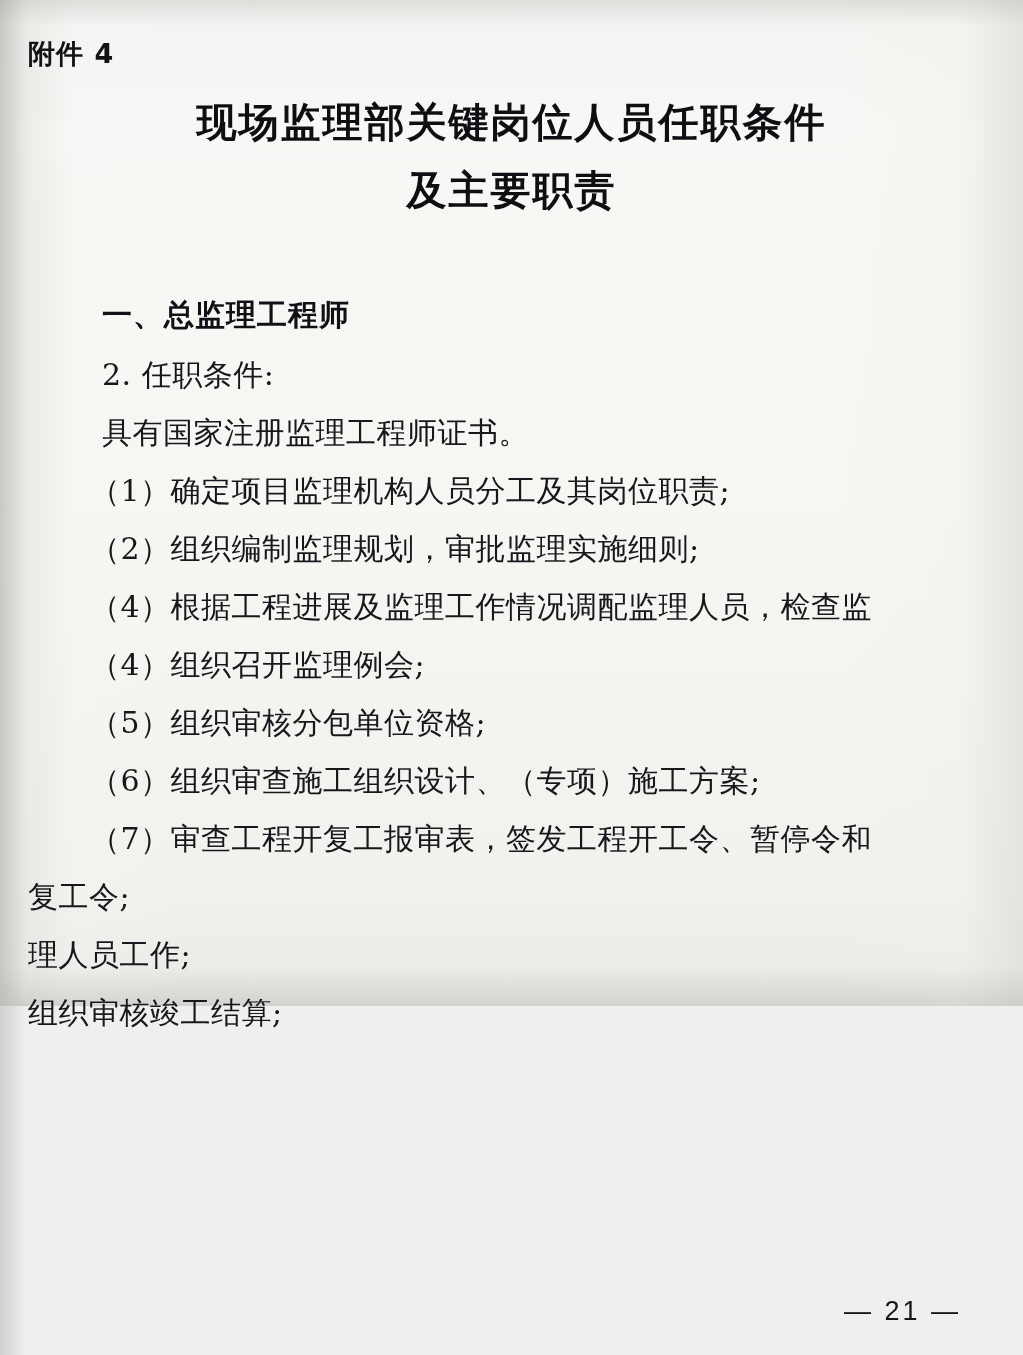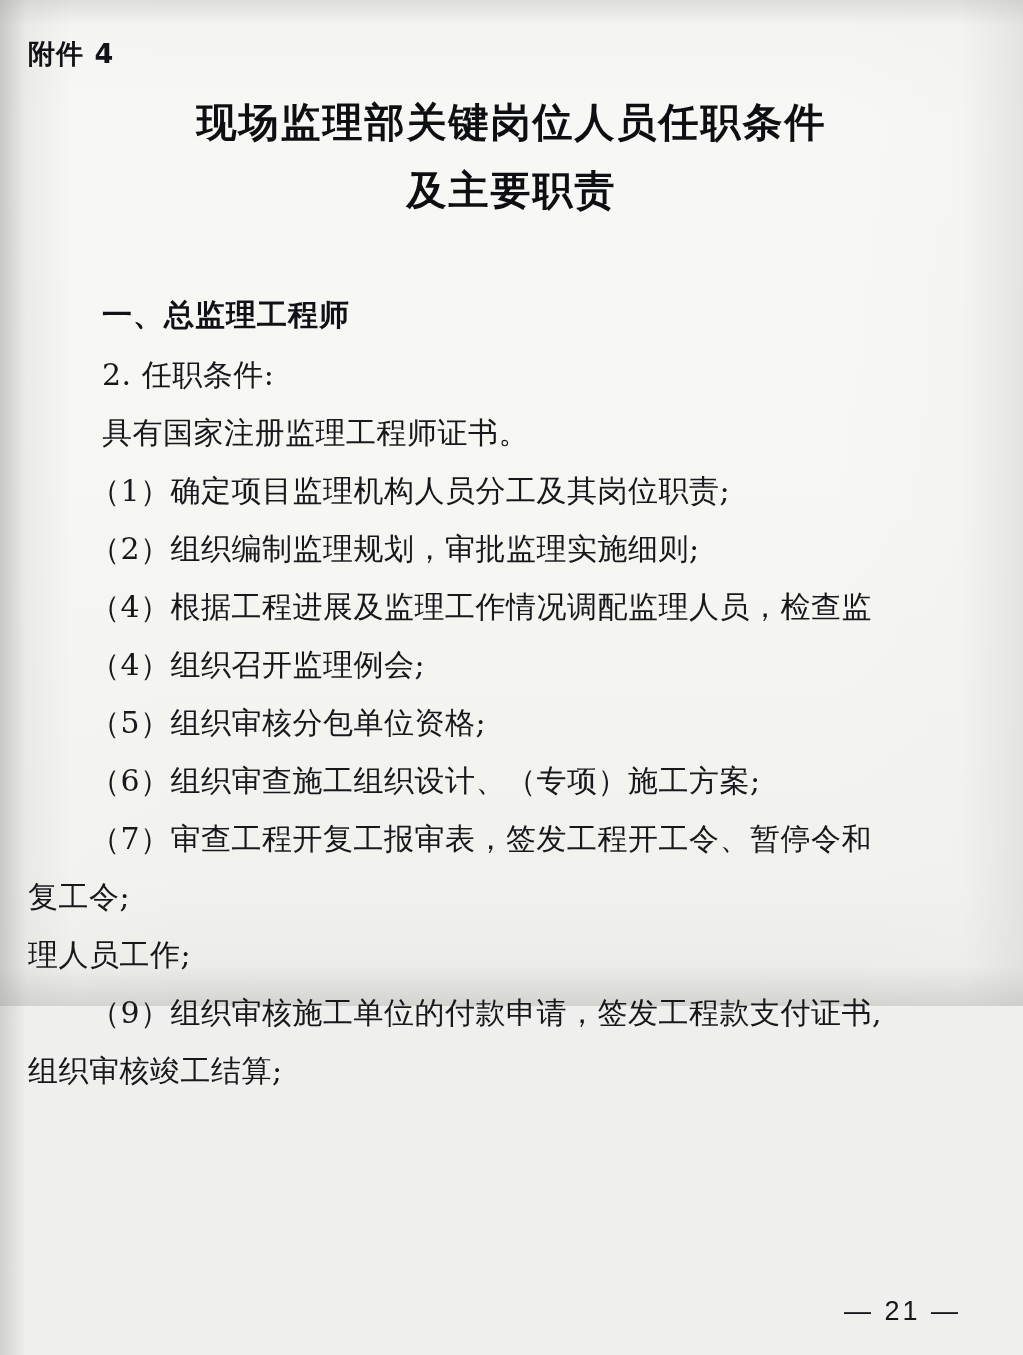--- a/index.html
+++ b/index.html
@@ -140,19 +140,18 @@
       <p class="para">具有国家注册监理工程师证书。</p>
       <p class="para hang">（1）确定项目监理机构人员分工及其岗位职责;</p>
       <p class="para hang">（2）组织编制监理规划，审批监理实施细则;</p>
       <p class="para hang">（4）根据工程进展及监理工作情况调配监理人员，检查监</p>
       <p class="para hang">（4）组织召开监理例会;</p>
       <p class="para hang">（5）组织审核分包单位资格;</p>
       <p class="para hang">（6）组织审查施工组织设计、（专项）施工方案;</p>
       <p class="para hang">（7）审查工程开复工报审表，签发工程开工令、暂停令和</p>
       <p class="para" style="text-indent:0">复工令;</p>
       <p class="para" style="text-indent:0">理人员工作;</p>
-      <p class="para hang">（9）组织审核施工单位的付款申请，签发工程款支付证书,</p>
       <p class="para" style="text-indent:0">组织审核竣工结算;</p>
     </div>
 
     <div class="page-number">— 21 —</div>
   </div>
 </div>
 
 </body></html>

